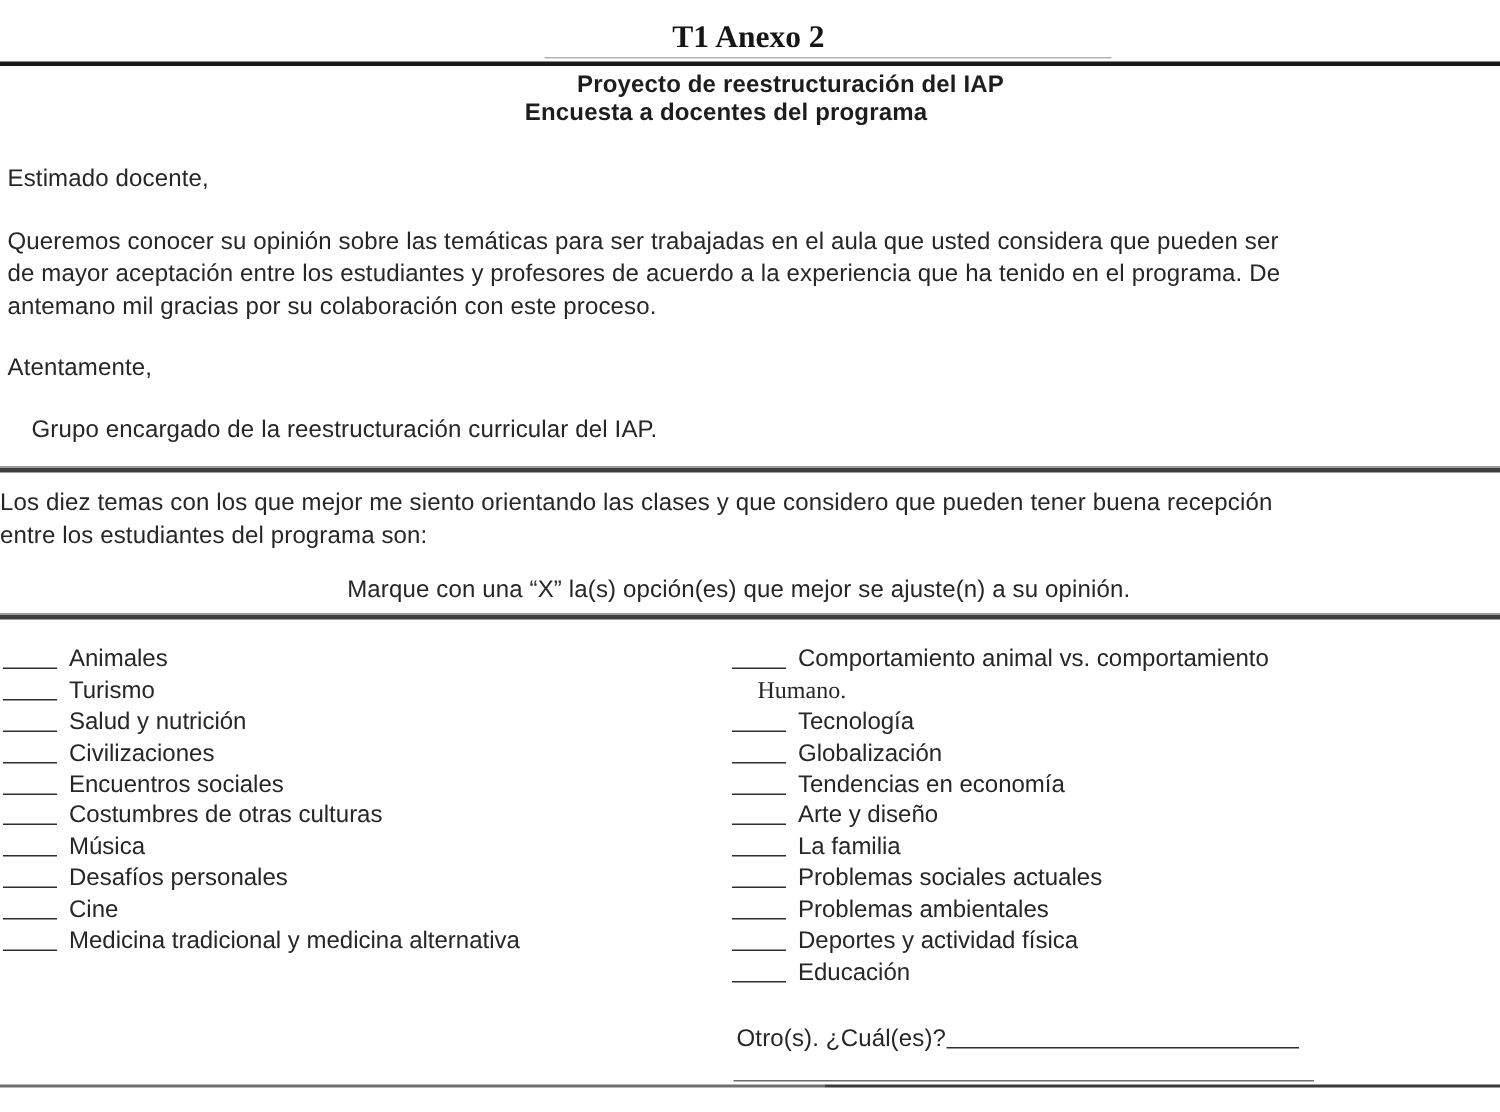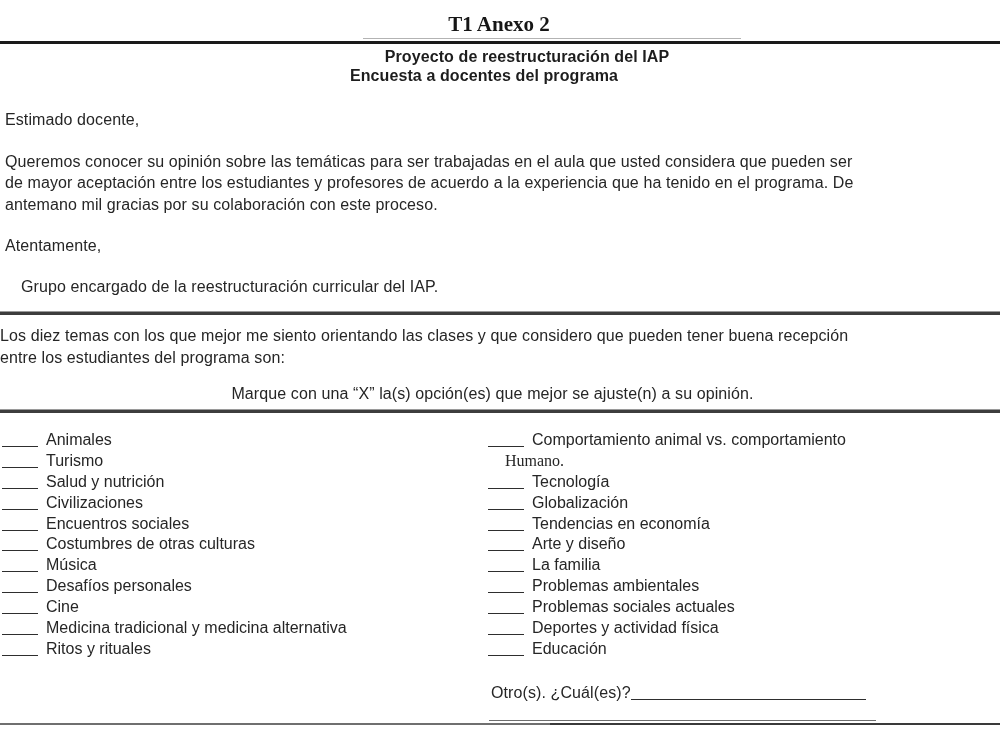--- a/index.html
+++ b/index.html
@@ -114,33 +114,32 @@
     <div class="row"><span class="blank"></span><span>Animales</span></div>
     <div class="row"><span class="blank"></span><span>Turismo</span></div>
     <div class="row"><span class="blank"></span><span>Salud y nutrición</span></div>
     <div class="row"><span class="blank"></span><span>Civilizaciones</span></div>
     <div class="row"><span class="blank"></span><span>Encuentros sociales</span></div>
     <div class="row"><span class="blank"></span><span>Costumbres de otras culturas</span></div>
     <div class="row"><span class="blank"></span><span>Música</span></div>
     <div class="row"><span class="blank"></span><span>Desafíos personales</span></div>
     <div class="row"><span class="blank"></span><span>Cine</span></div>
     <div class="row"><span class="blank"></span><span>Medicina tradicional y medicina alternativa</span></div>
-    <div class="row"><span class="blank"></span><span>Ritos y rituales</span></div>
   </div>
 
   <div class="col-right">
     <div class="row"><span class="blank"></span><span>Comportamiento animal vs. comportamiento</span></div>
     <div class="row wrap-row"><span>Humano.</span></div>
     <div class="row"><span class="blank"></span><span>Tecnología</span></div>
     <div class="row"><span class="blank"></span><span>Globalización</span></div>
     <div class="row"><span class="blank"></span><span>Tendencias en economía</span></div>
     <div class="row"><span class="blank"></span><span>Arte y diseño</span></div>
     <div class="row"><span class="blank"></span><span>La familia</span></div>
+    <div class="row"><span class="blank"></span><span>Problemas sociales actuales</span></div>
     <div class="row"><span class="blank"></span><span>Problemas ambientales</span></div>
-    <div class="row"><span class="blank"></span><span>Problemas sociales actuales</span></div>
     <div class="row"><span class="blank"></span><span>Deportes y actividad física</span></div>
     <div class="row"><span class="blank"></span><span>Educación</span></div>
   </div>
 
   <div class="other-row txt"><span>Otro(s). ¿Cuál(es)?</span><span class="other-blank"></span></div>
   <div class="blank2"></div>
   <div class="rule-bottom"></div>
 
 </div>
 

